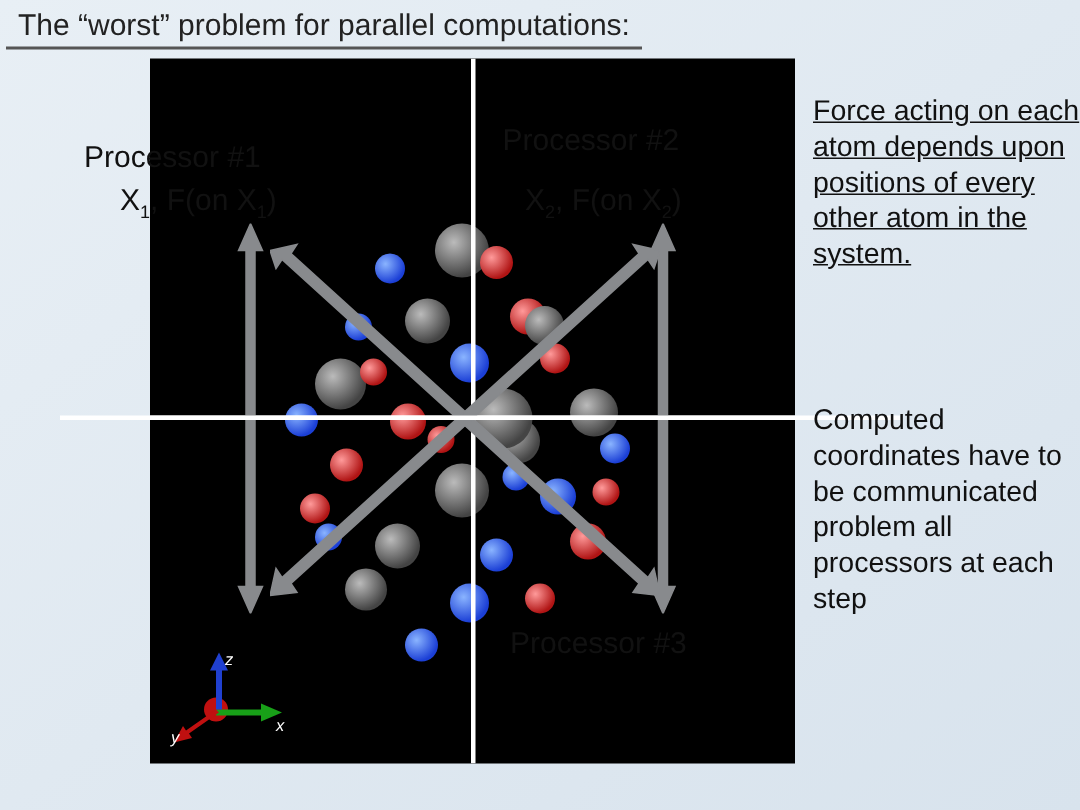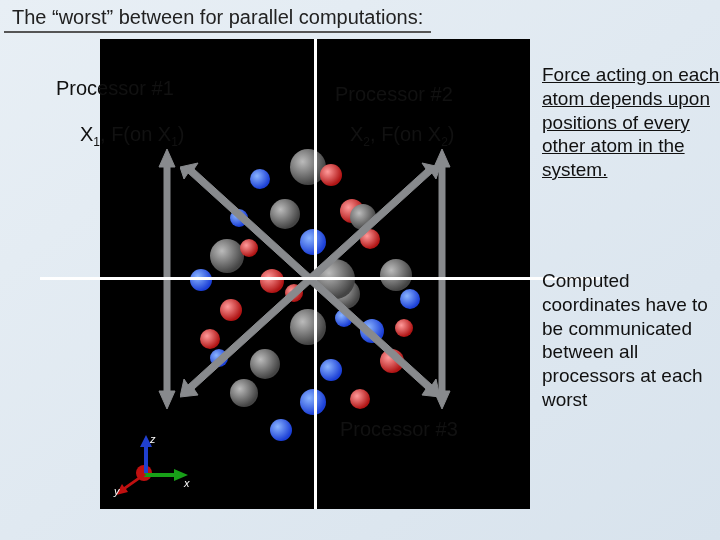--- a/index.html
+++ b/index.html
@@ -79,21 +79,21 @@
     left: 10px; bottom: 10px;
     width: 86px; height: 66px;
   }
   .gizmo-label { position:absolute; font-size:11px; font-style:italic; }
 </style>
 </head>
 <body>
 
 
 
-<div class="title">The “worst” between for parallel computations:</div>
+<div class="title">The “worst” problem for parallel computations:</div>
 
 <div class="stage">
 
   <div class="black-box">
 
     <div class="atoms">
       <div class="atom g" style="left:150px;top:40px;width:36px;height:36px"></div>
       <div class="atom b" style="left:110px;top:60px;width:20px;height:20px"></div>
       <div class="atom r" style="left:180px;top:55px;width:22px;height:22px"></div>
       <div class="atom g" style="left:130px;top:90px;width:30px;height:30px"></div>
@@ -150,31 +150,31 @@
       <polygon points="0,8 18,4 14,10 252,226 256,220 260,238 242,236 246,230 8,14 4,20" transform="translate(0,0)"></polygon>
     </svg>
     <svg class="arrow" style="left:80px;top:120px;width:260px;height:240px" viewBox="0 0 260 240">
       <polygon points="260,8 242,4 246,10 8,226 4,220 0,238 18,236 14,230 252,14 256,20"></polygon>
     </svg>
 
   </div>
 
   <div style="position:absolute;left:40px;top:244px;width:560px;height:3px;background:#fff"></div>
 
-  <div class="p-label" style="left:56px;top:44px">Processor #1</div>
+  <div class="p-label" style="left:56px;top:61px">Processor #1</div>
   <div class="p-label" style="left:335px;top:50px">Processor #2</div>
   <div class="p-label" style="left:340px;top:385px">Processor #3</div>
 
   <div class="x-label" style="left:80px;top:90px">
     <span>X</span><sub>1</sub><span>, F(on X</span><sub>1</sub><span>)</span>
   </div>
 
   <div class="x-label" style="left:350px;top:90px">
     <span>X</span><sub>2</sub><span>, F(on X</span><sub>2</sub><span>)</span>
   </div>
 
   <div class="right-text rt1">Force acting on each atom depends upon positions of every other atom in the system.</div>
-  <div class="right-text rt2">Computed coordinates have to be communicated between all processors at each worst</div>
+  <div class="right-text rt2">Computed coordinates have to be communicated problem all processors at each step</div>
 
 </div>
 
 
 
 
 </body></html>

